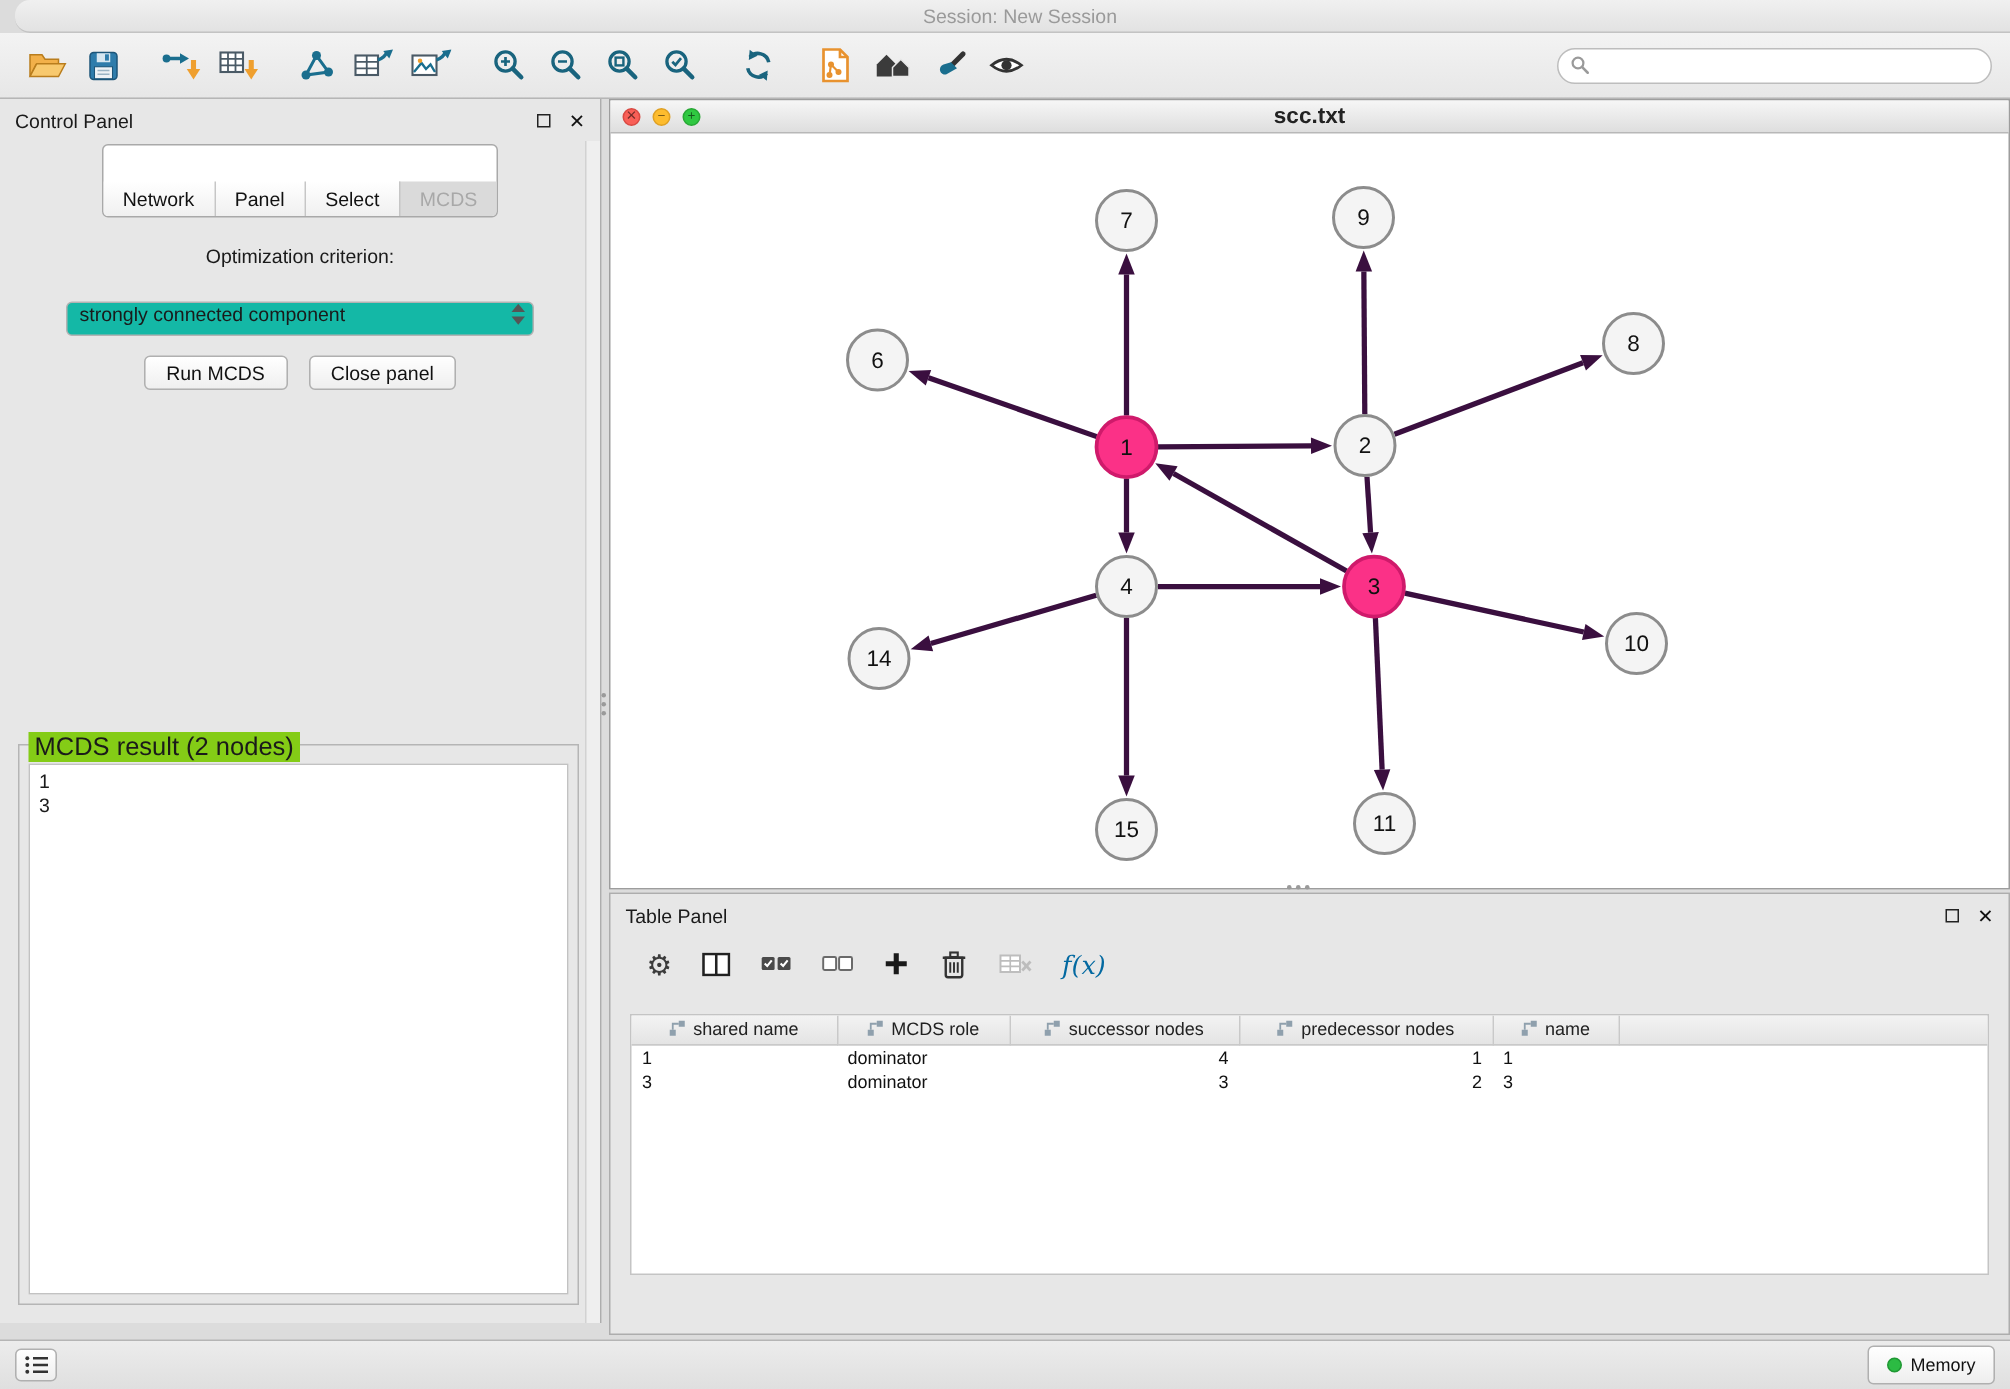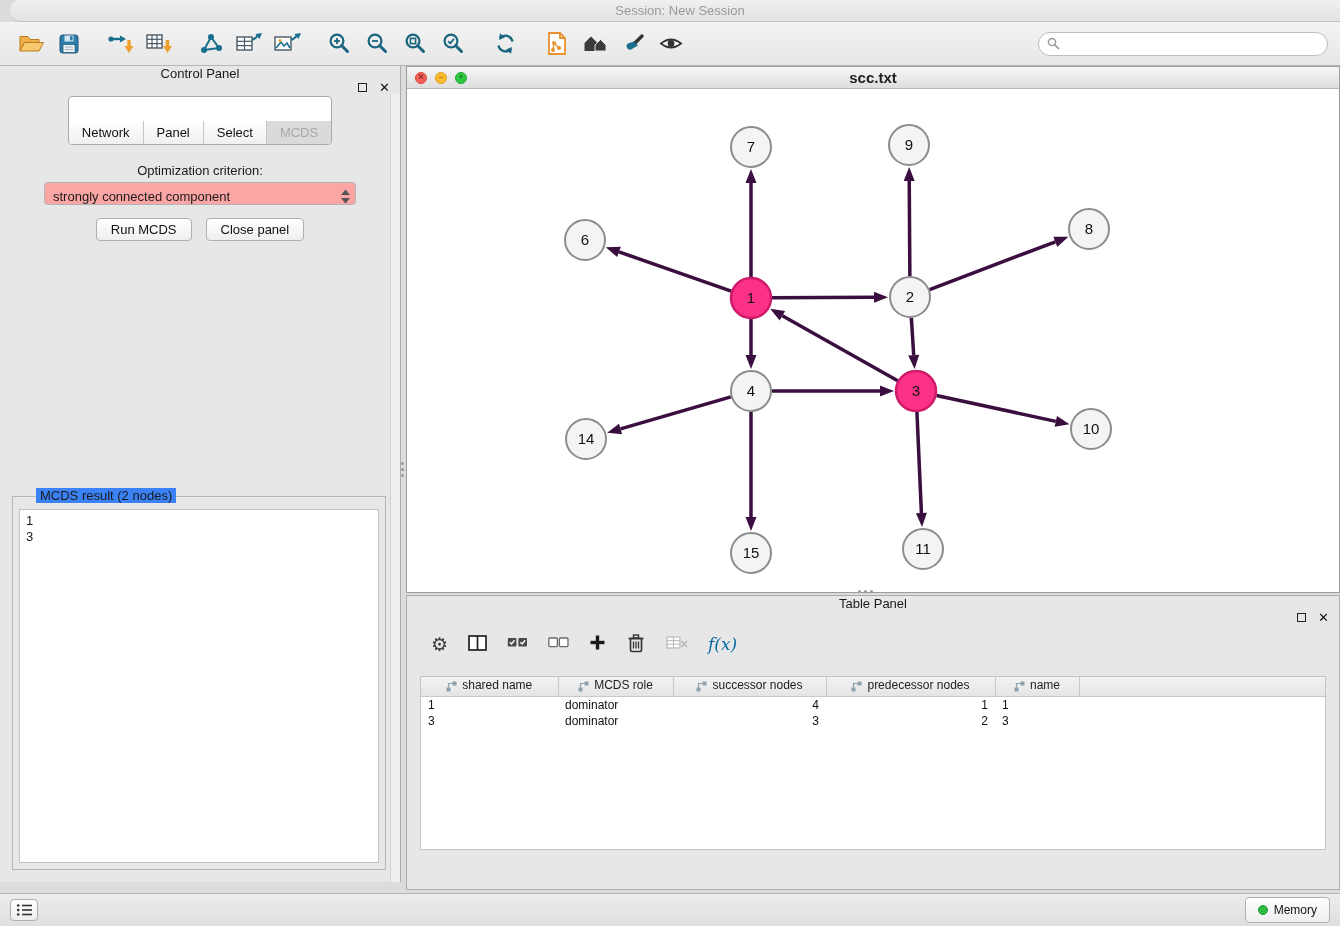--- a/index.html
+++ b/index.html
@@ -10,40 +10,40 @@
   .app-titlebar{position:absolute;left:10px;top:0;width:100%;height:22px;background:linear-gradient(#f0f0f0,#e2e2e2);border-bottom:1px solid #c3c3c3;text-align:center;line-height:21px;color:#9a9a9a;font-size:13px;border-radius:10px;}
 
   
   .main-toolbar{position:absolute;left:0;top:22px;width:100%;height:44px;background:linear-gradient(#f3f3f3,#e7e7e7);border-bottom:1px solid #b6b6b6;display:flex;align-items:center;padding:0 12px;}
   .tbtn{width:38px;height:34px;display:flex;align-items:center;justify-content:center;border-radius:5px;flex:0 0 auto;}
   .tb-gap{width:14px;flex:0 0 auto;}
   .search-wrap{margin-left:auto;display:flex;align-items:center;background:#fff;border:1px solid #bdbdbd;border-radius:12px;height:24px;width:290px;padding:0 8px;gap:6px;}
   .search-wrap input{border:none;outline:none;flex:1;font-size:13px;background:transparent;font-family:inherit;}
 
   
-  .panel-header{height:28px;display:flex;align-items:center;padding:0 10px;flex-direction:column;}
+  .panel-header{height:28px;display:flex;align-items:center;padding:0 10px;}
   .win-icons{margin-left:auto;display:flex;align-items:center;gap:12px;}
   .float-icon{width:9px;height:9px;border:1.5px solid #222;display:inline-block;}
   .close-x{font-size:13px;font-weight:bold;color:#111;line-height:1;}
   .seg{display:inline-flex;border:1px solid #a9a9a9;border-radius:4px;overflow:hidden;background:#fff;}
   .seg-tab{padding:4px 13px;font-size:13px;background:linear-gradient(#ffffff,#f0f0f0);border-left:1px solid #c6c6c6;color:#111;white-space:nowrap;margin-top:24px;}
   .seg-tab:first-child{border-left:none;}
   .seg-tab.active{background:#dadada;color:#a8a8a8;}
   .btn{padding:3px 14px;font-size:13px;background:linear-gradient(#ffffff,#efefef);border:1px solid #b0b0b0;border-radius:4px;color:#111;}
 
   
   .control-panel{position:absolute;left:0;top:66px;width:401px;height:816px;background:#e7e7e7;border-right:1px solid #adadad;}
   .cp-scroll{position:absolute;right:0;top:28px;bottom:0;width:10px;background:#efefef;border-left:1px solid #d2d2d2;}
   .seg-tabs-row{display:flex;justify-content:center;margin-top:2px;}
   .opt-label{text-align:center;margin-top:18px;font-size:13px;}
-  .dropdown{margin:4px auto 0;width:312px;height:23px;background:#fca5a5;border:1px solid #b3b3b3;border-radius:4px;display:flex;align-items:flex-end;padding:0 4px 0 8px;}
+  .dropdown{margin:23px auto 0;width:312px;height:23px;background:#14b8a6;border:1px solid #b3b3b3;border-radius:4px;display:flex;align-items:flex-start;padding:0 4px 0 8px;}
   .dropdown .dd-text{flex:1;font-size:13px;}
   .btn-row{display:flex;justify-content:center;gap:14px;margin-top:13px;}
   .result-box{position:absolute;left:12px;right:14px;top:430px;bottom:12px;border:1px solid #b5b5b5;}
-  .result-legend{position:absolute;top:-9px;left:23px;background:#3b82f6;padding:0 4px;font-size:13px;}
+  .result-legend{position:absolute;top:-9px;left:6px;background:#84cc16;padding:0 4px;font-size:17px;}
   .result-list{position:absolute;left:6px;right:6px;top:12px;bottom:6px;background:#fff;border:1px solid #c2c2c2;padding:3px 6px;font-size:13px;line-height:16px;overflow:hidden;}
 
   
   .network-window{position:absolute;left:406px;top:66px;width:934px;height:527px;background:#fff;border:1px solid #9d9d9d;}
   .nw-titlebar{height:22px;background:linear-gradient(#f6f6f6,#dedede);border-bottom:1px solid #b8b8b8;position:relative;display:flex;align-items:center;}
   .traffic{display:flex;gap:8px;margin-left:8px;z-index:2;}
   .tl{width:12px;height:12px;border-radius:50%;display:flex;align-items:center;justify-content:center;font-size:9px;color:rgba(0,0,0,.55);line-height:1;}
   .tl.red{background:#f95f57;border:1px solid #d94942;}
   .tl.yellow{background:#fdbc2e;border:1px solid #dfa023;}
   .tl.green{background:#2fc841;border:1px solid #27a834;}
@@ -53,21 +53,21 @@
   
   .table-panel{position:absolute;left:406px;top:595px;width:934px;height:295px;background:#e7e7e7;border:1px solid #adadad;}
   .tp-toolbar{display:flex;align-items:center;gap:20px;padding:6px 0 4px 24px;height:38px;}
   .gear-glyph{font-size:19px;color:#3c3c3c;line-height:1;}
   .fx-label{font-family:"DejaVu Serif",serif;font-style:italic;font-size:17px;color:#0369a1;}
   .tp-table-wrap{position:absolute;left:13px;right:13px;top:80px;bottom:39px;background:#fff;border:1px solid #c4c4c4;overflow:hidden;}
   table{border-collapse:collapse;width:100%;font-size:12px;table-layout:fixed;}
   th{background:linear-gradient(#f3f3f3,#e4e4e4);border:1px solid #c9c9c9;border-top:none;font-weight:normal;height:19px;padding:1px 4px;color:#222;text-align:center;}
   th:first-child{border-left:none;}
   th.filler,td.filler{border-right:none;}
-  .th-inner{display:inline-flex;align-items:flex-end;gap:5px;justify-content:center;}
+  .th-inner{display:inline-flex;align-items:center;gap:5px;justify-content:center;}
   td{padding:1px 7px;height:16px;color:#111;}
   .tp-tabs{position:absolute;left:0;right:0;bottom:6px;display:flex;justify-content:center;}
 
   
   .status-bar{position:absolute;left:0;top:893px;width:100%;height:33px;background:linear-gradient(#ececec,#dfdfdf);border-top:1px solid #b5b5b5;display:flex;align-items:center;padding:0 10px;}
   .list-btn{width:28px;height:22px;border:1px solid #b0b0b0;border-radius:4px;background:linear-gradient(#fff,#eee);display:flex;align-items:center;justify-content:center;}
   .memory-btn{margin-left:auto;display:flex;align-items:center;gap:6px;border:1px solid #b0b0b0;border-radius:4px;background:linear-gradient(#fff,#eee);padding:12px 12px;font-size:12px;height:22px;color:#111;}
   .mem-dot{width:10px;height:10px;border-radius:50%;background:#2cbb43;border:1px solid #1f9833;}
 
   

